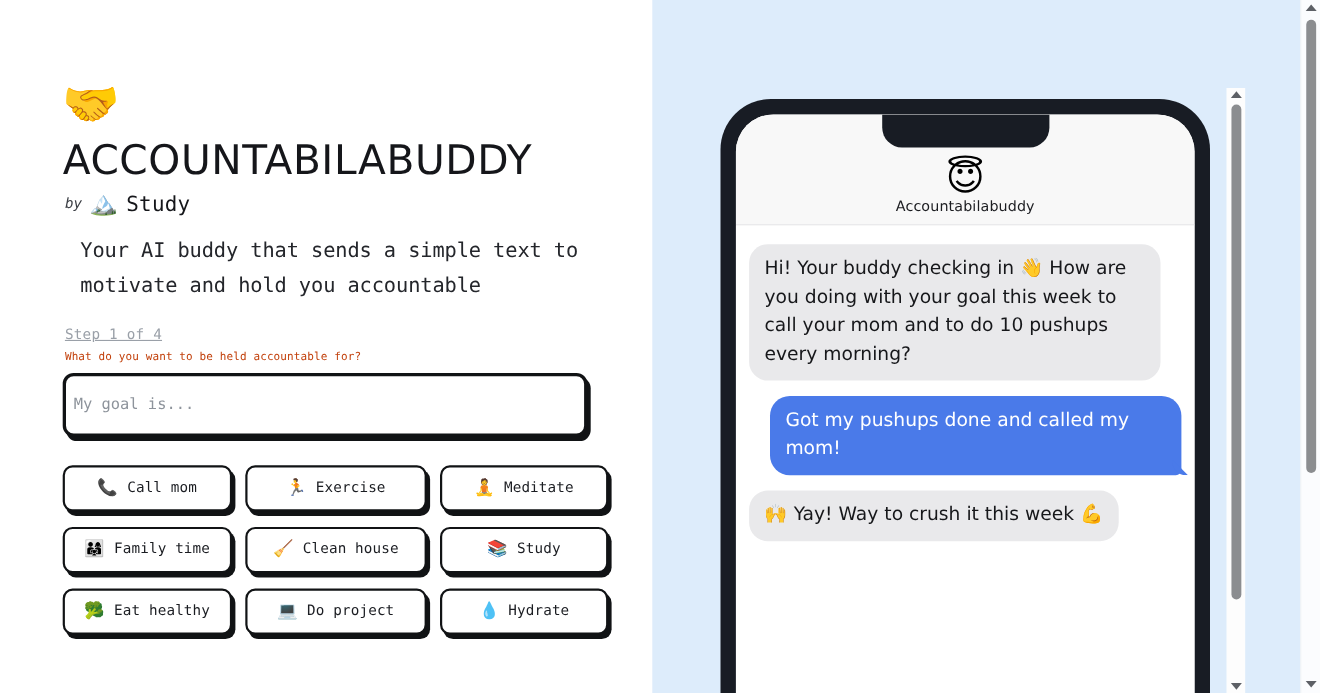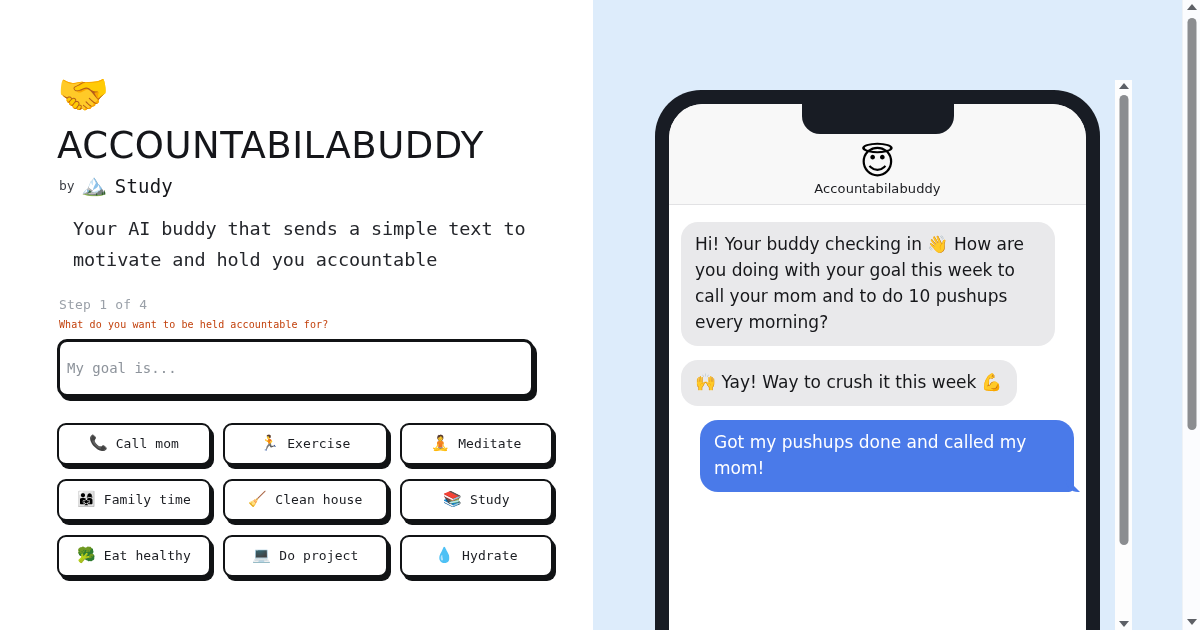--- a/index.html
+++ b/index.html
@@ -59,20 +59,21 @@
     display: flex;
     align-items: center;
     gap: 7px;
     margin: 6px 0 14px 2px;
     height: 26px;
   }
   .by-word {
     font-family: "DejaVu Sans Mono", monospace;
     font-size: 13px;
     color: #3c3f45;
+    font-style: italic;
   }
   .by-emoji {
     font-family: "DejaVu Sans", sans-serif;
     font-size: 21px;
     line-height: 1;
   }
   .by-name {
     font-family: "DejaVu Sans Mono", monospace;
     font-size: 19px;
     color: #15161a;
@@ -88,20 +89,21 @@
     max-width: 470px;
     letter-spacing: -0.1px;
   }
 
   .step-label {
     font-family: "DejaVu Sans Mono", monospace;
     font-size: 13px;
     color: #9aa0a8;
     margin: 0 0 7px 2px;
     letter-spacing: 0.2px;
+    text-decoration: underline;
   }
 
   .question {
     font-family: "DejaVu Sans Mono", monospace;
     font-size: 10px;
     color: #c2410c;
     margin: 0 0 9px 2px;
     letter-spacing: 0.1px;
   }
 
@@ -403,26 +405,26 @@
           <div class="chat-avatar">😇</div>
           <div class="chat-name">Accountabilabuddy</div>
         </div>
 
         <div class="chat-body">
 
           <div class="msg-row incoming">
             <div class="bubble incoming">Hi! Your buddy checking in 👋 How are you doing with your goal this week to call your mom and to do 10 pushups every morning?</div>
           </div>
 
+          <div class="msg-row outgoing">
+            <div class="bubble outgoing">Got my pushups done and called my mom!</div>
+          </div>
+
           <div class="msg-row incoming">
             <div class="bubble incoming">🙌 Yay!  Way to crush it this week 💪</div>
-          </div>
-
-          <div class="msg-row outgoing">
-            <div class="bubble outgoing">Got my pushups done and called my mom!</div>
           </div>
 
         </div>
       </div>
     </div>
 
     <div class="scroll-inner">
       <div class="sb-arrow up" style="top:3px;"></div>
       <div class="sb-thumb" style="top:15px; height:450px;"></div>
       <div class="sb-arrow down" style="bottom:3px;"></div>

